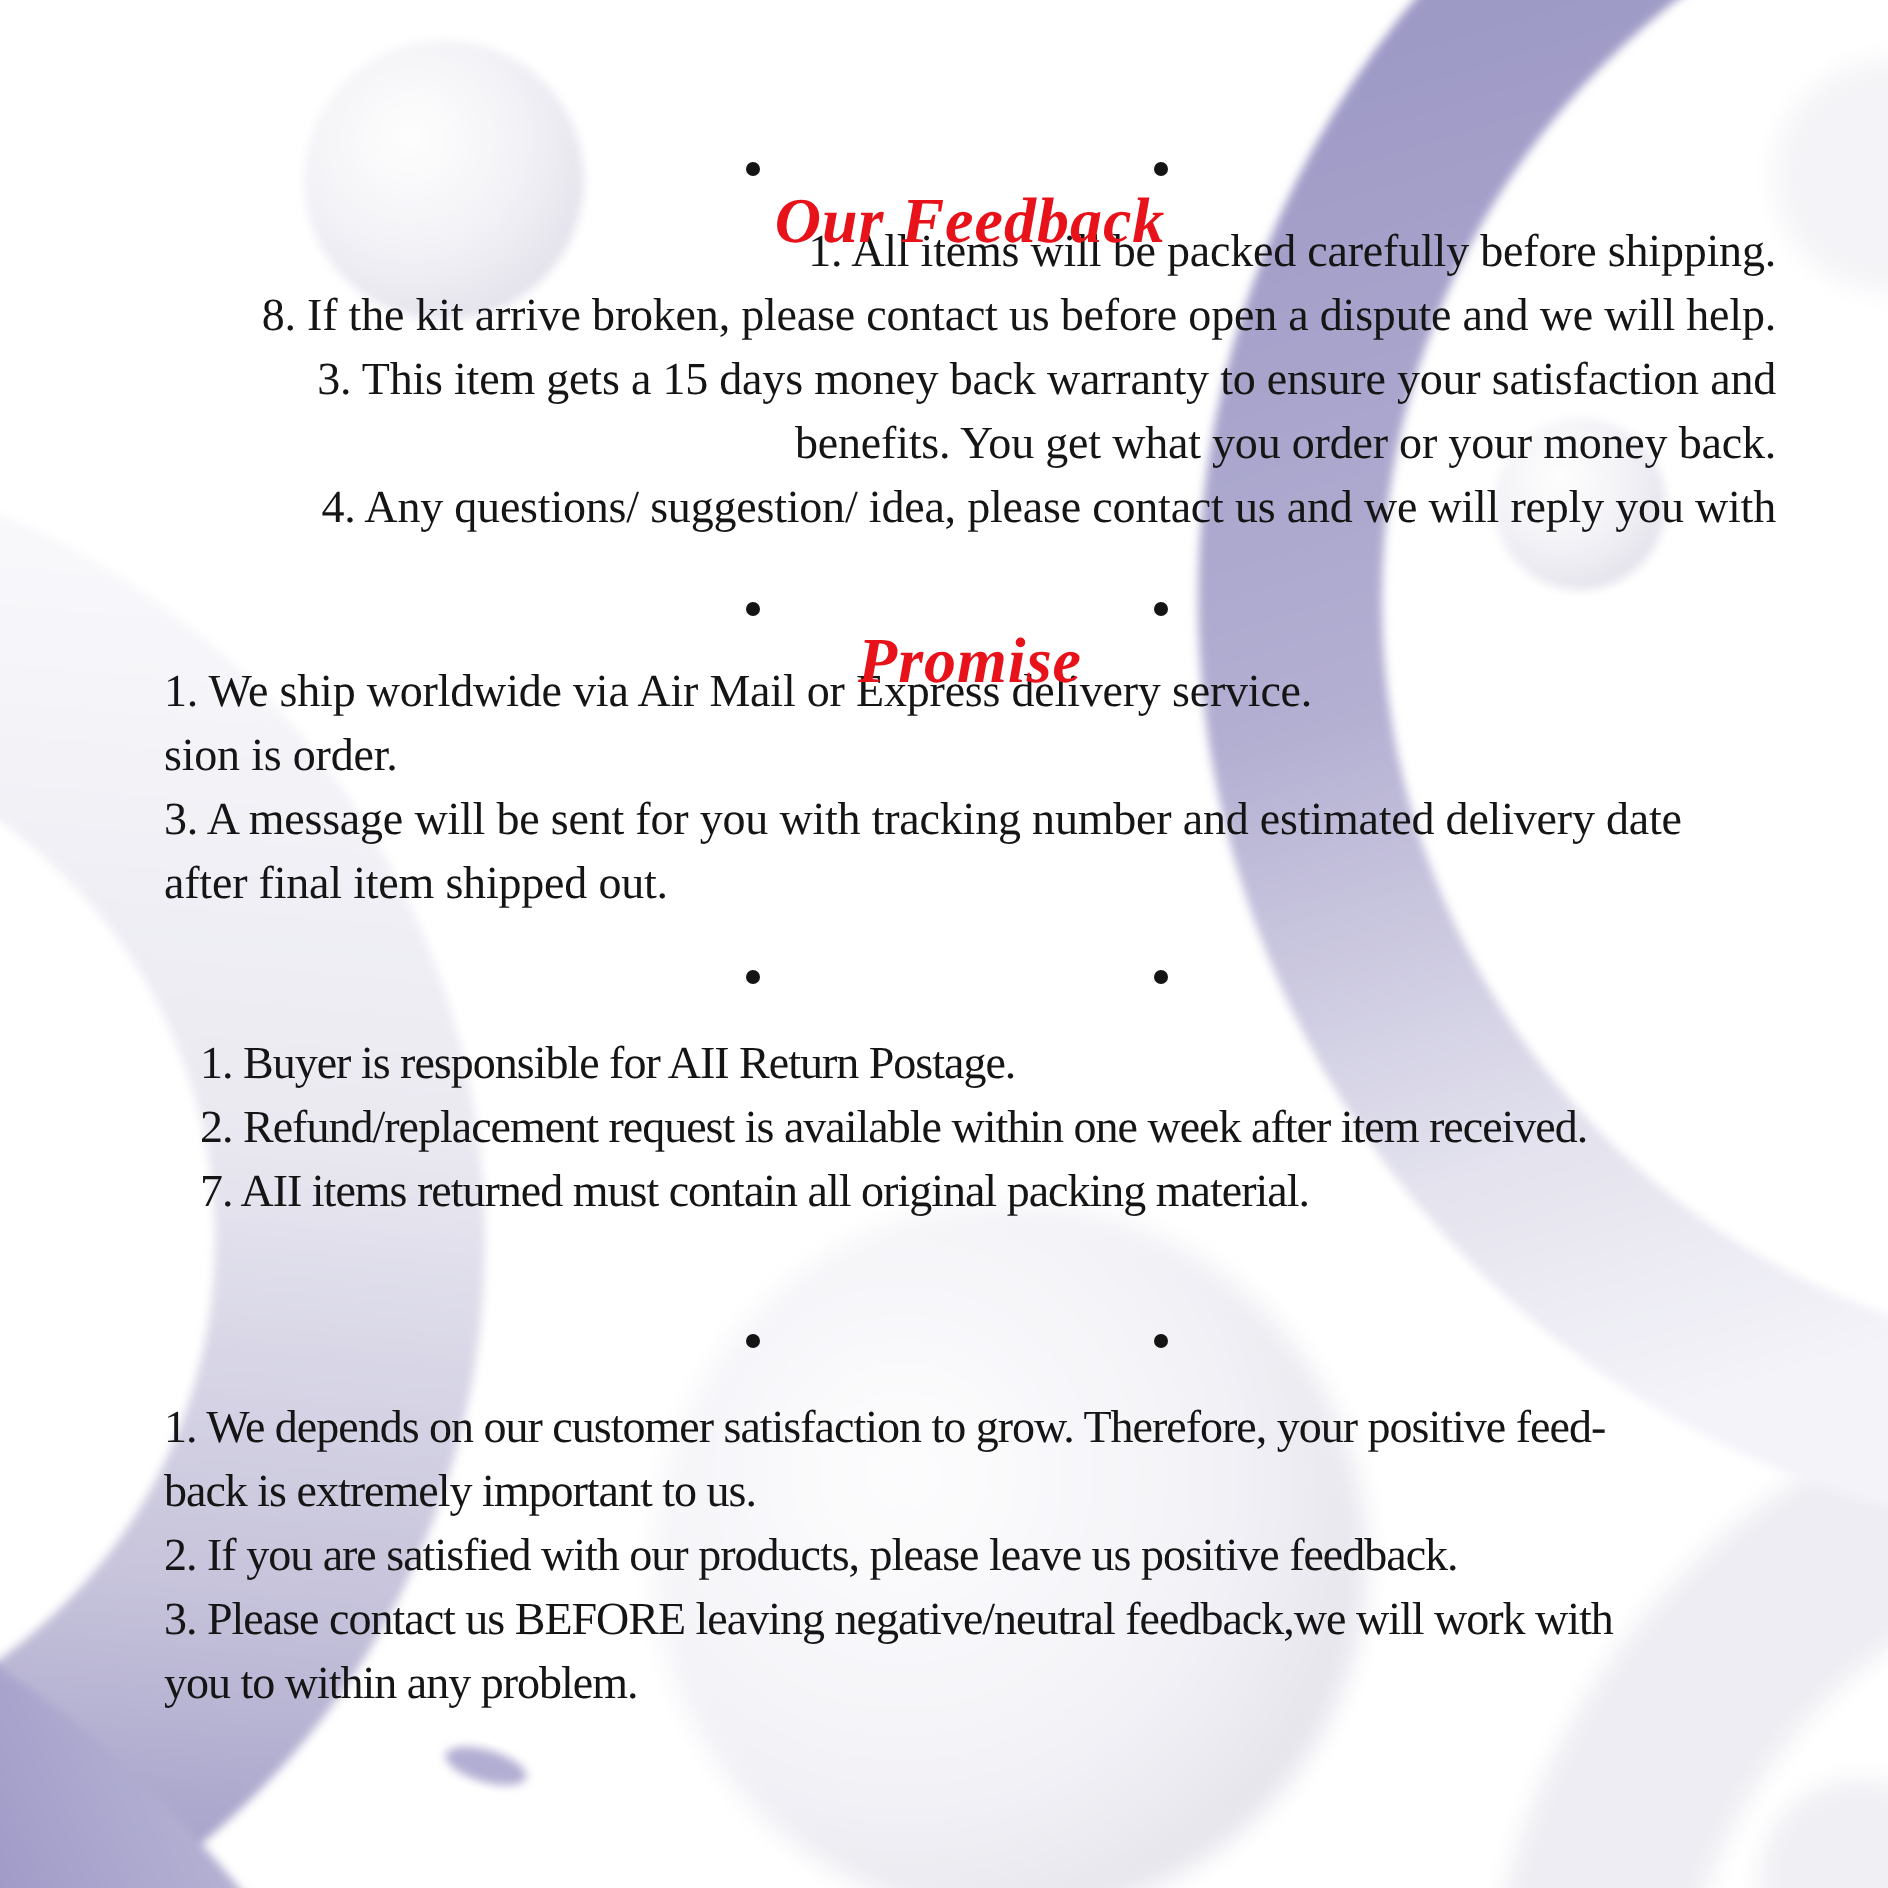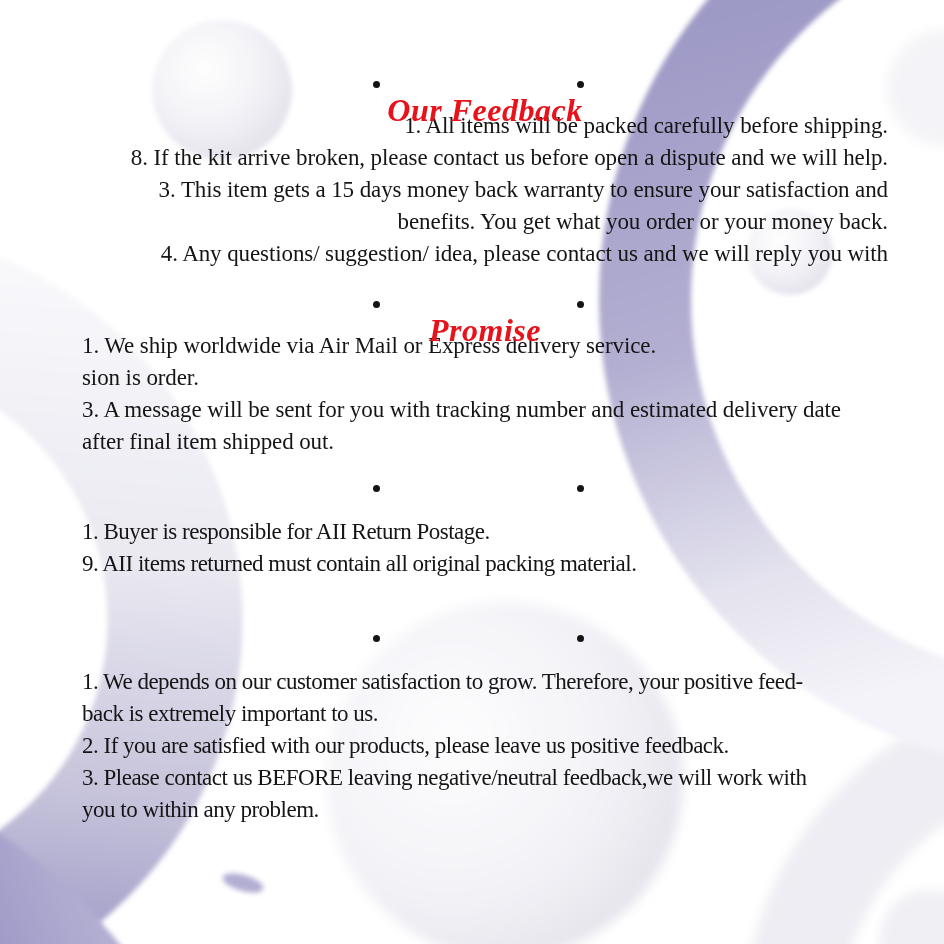--- a/index.html
+++ b/index.html
@@ -57,21 +57,21 @@
     line-height: 32px;
     color: #151515;
     white-space: nowrap;
     letter-spacing: -0.1px;
   }
   .sec-lines.cond p { letter-spacing: -0.5px; }
   #sec-promise  .sec-lines { margin-top: 6px; text-align: right; }
   #sec-shipping { margin-top: 12px; }
   #sec-shipping .sec-lines { margin-top: 6px; }
   #sec-return   { margin-top: 8px; }
-  #sec-return   .sec-lines { margin-top: 8px; }
+  #sec-return   .sec-lines { margin-top: 8px; margin-left: 18px; }
   #sec-feedback { margin-top: 36px; }
   #sec-feedback .sec-lines { margin-top: 8px; }
 </style>
 </head>
 <body>
 
 <div class="stage">
 
   <svg class="bg-decor" width="944" height="944" viewBox="0 0 944 944" xmlns="http://www.w3.org/2000/svg">
     <defs>
@@ -156,21 +156,22 @@
       </div>
     </section>
 
     <section id="sec-return">
       <div class="sec-heading">
         <span class="hdot hdot-left"></span>
         <span class="hdot hdot-right"></span>
       </div>
       <div class="sec-lines cond">
         <p>1. Buyer is responsible for AII Return Postage.</p>
-        <p>9. AII items returned must contain all original packing material.</p>
+        <p>2. Refund/replacement request is available within one week after item received.</p>
+        <p>7. AII items returned must contain all original packing material.</p>
       </div>
     </section>
 
     <section id="sec-feedback">
       <div class="sec-heading">
         <span class="hdot hdot-left"></span>
         <span class="hdot hdot-right"></span>
       </div>
       <div class="sec-lines cond">
         <p>1. We depends on our customer satisfaction to grow. Therefore, your positive feed-</p>

